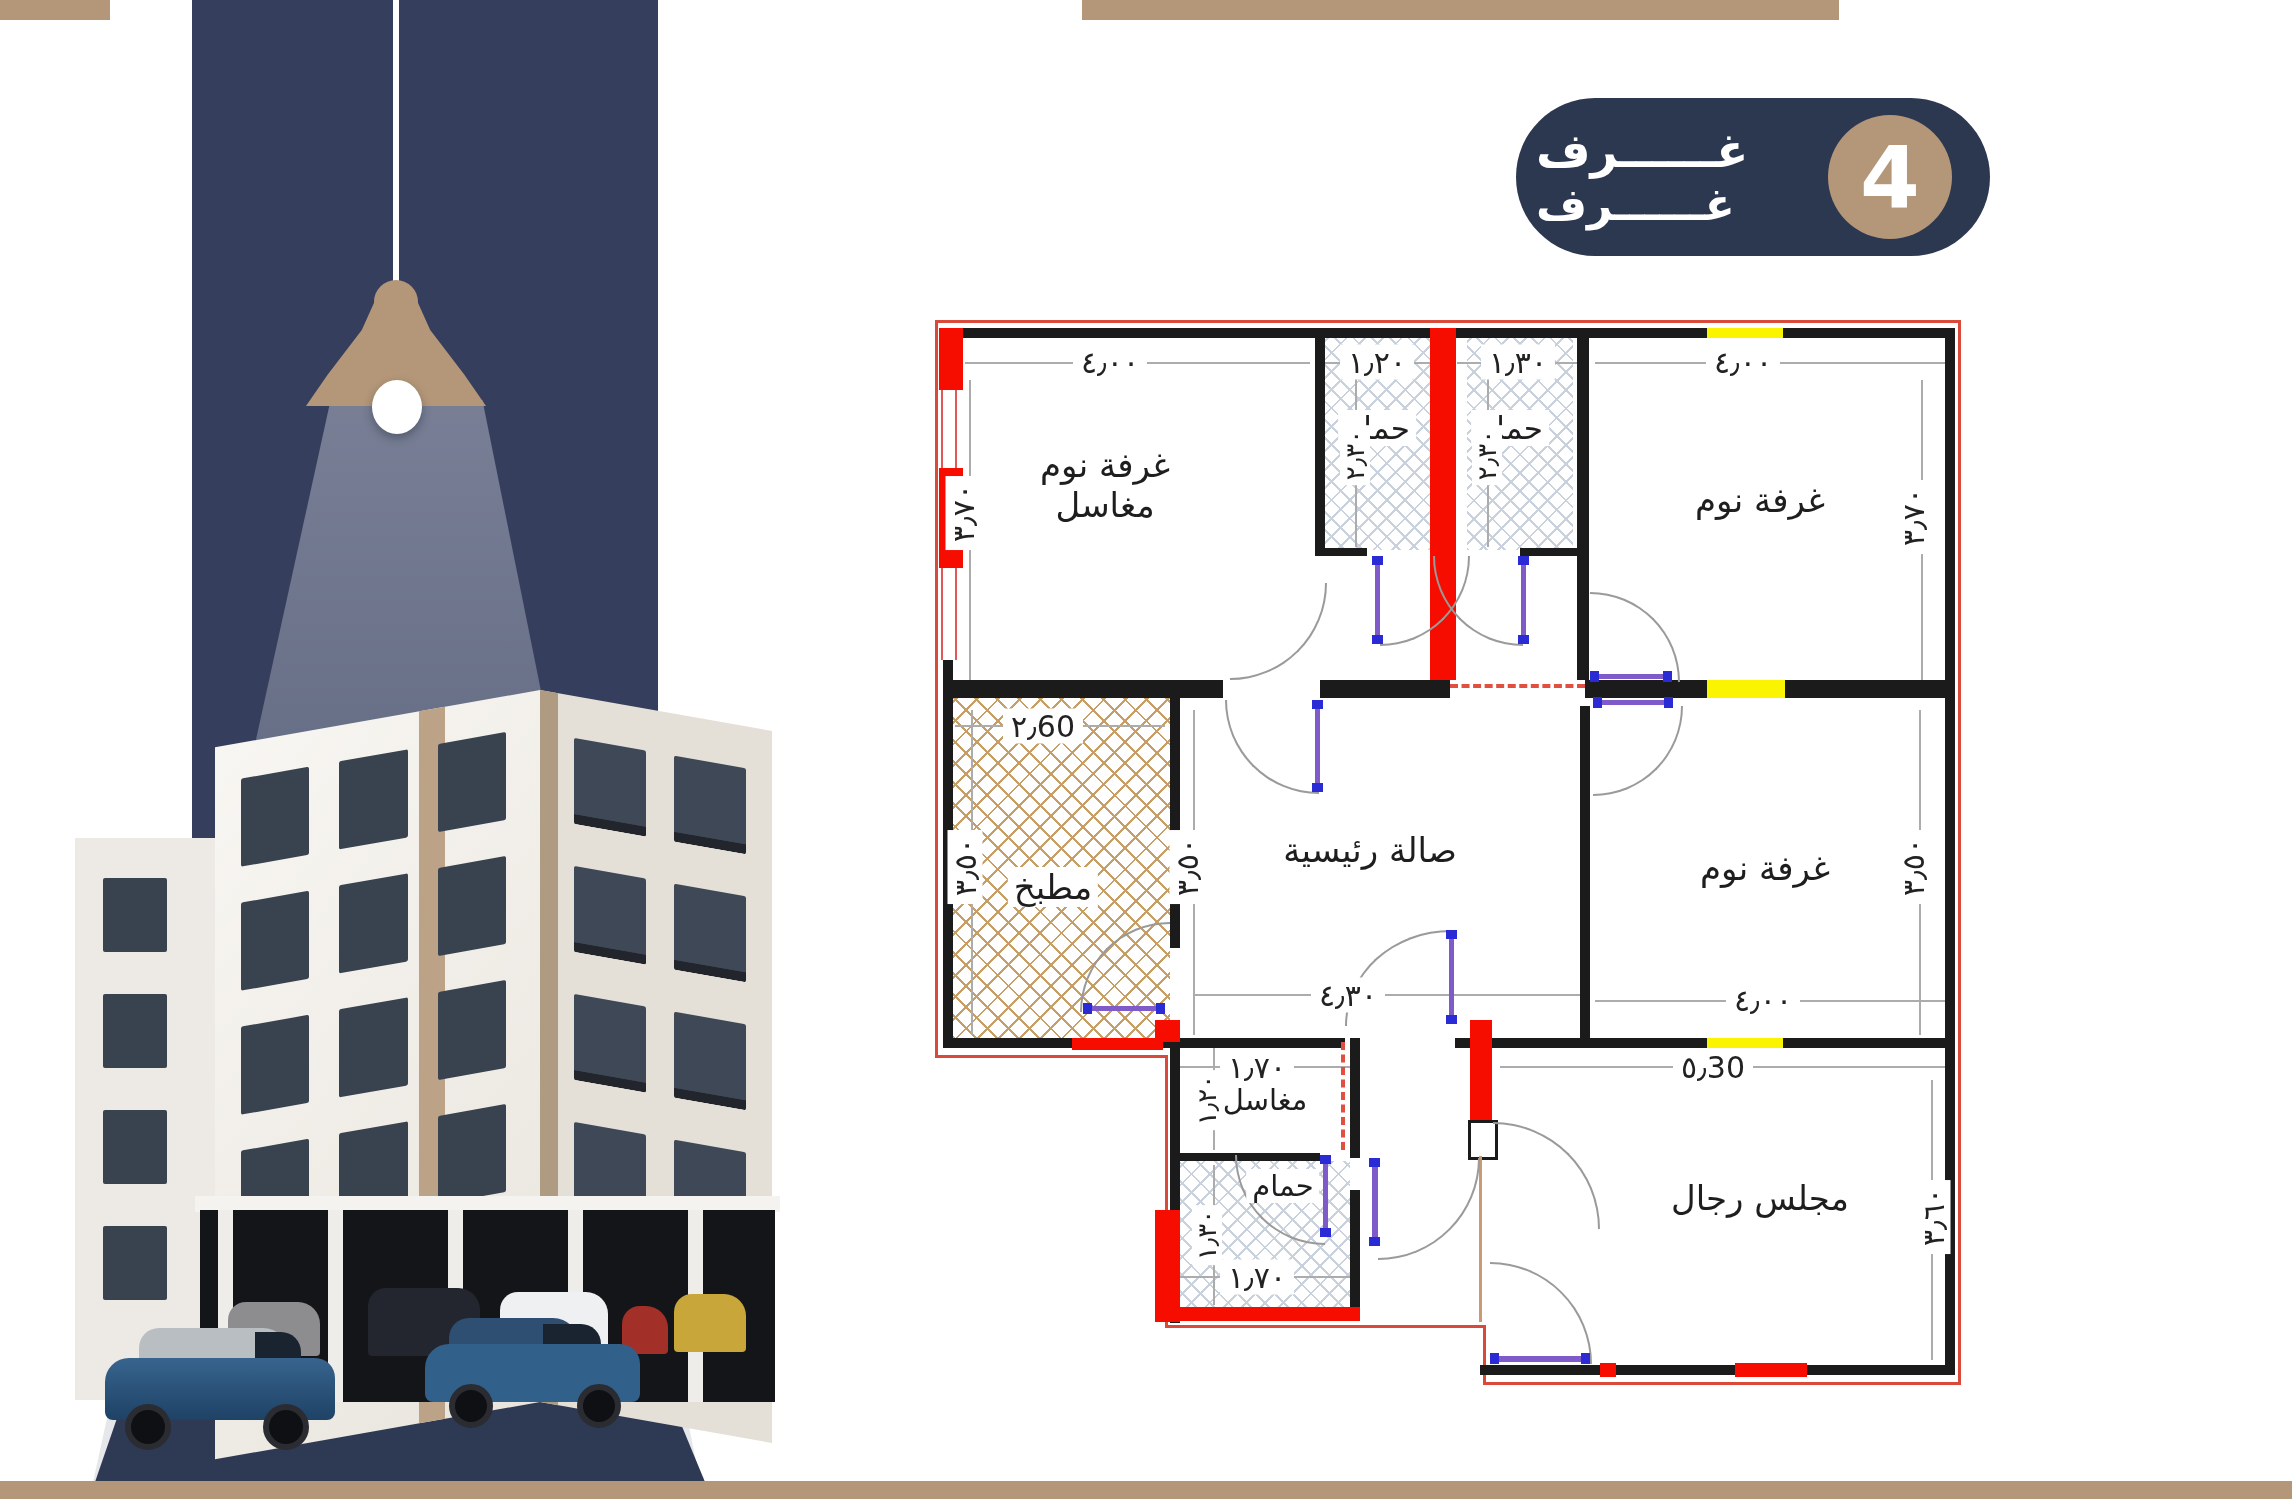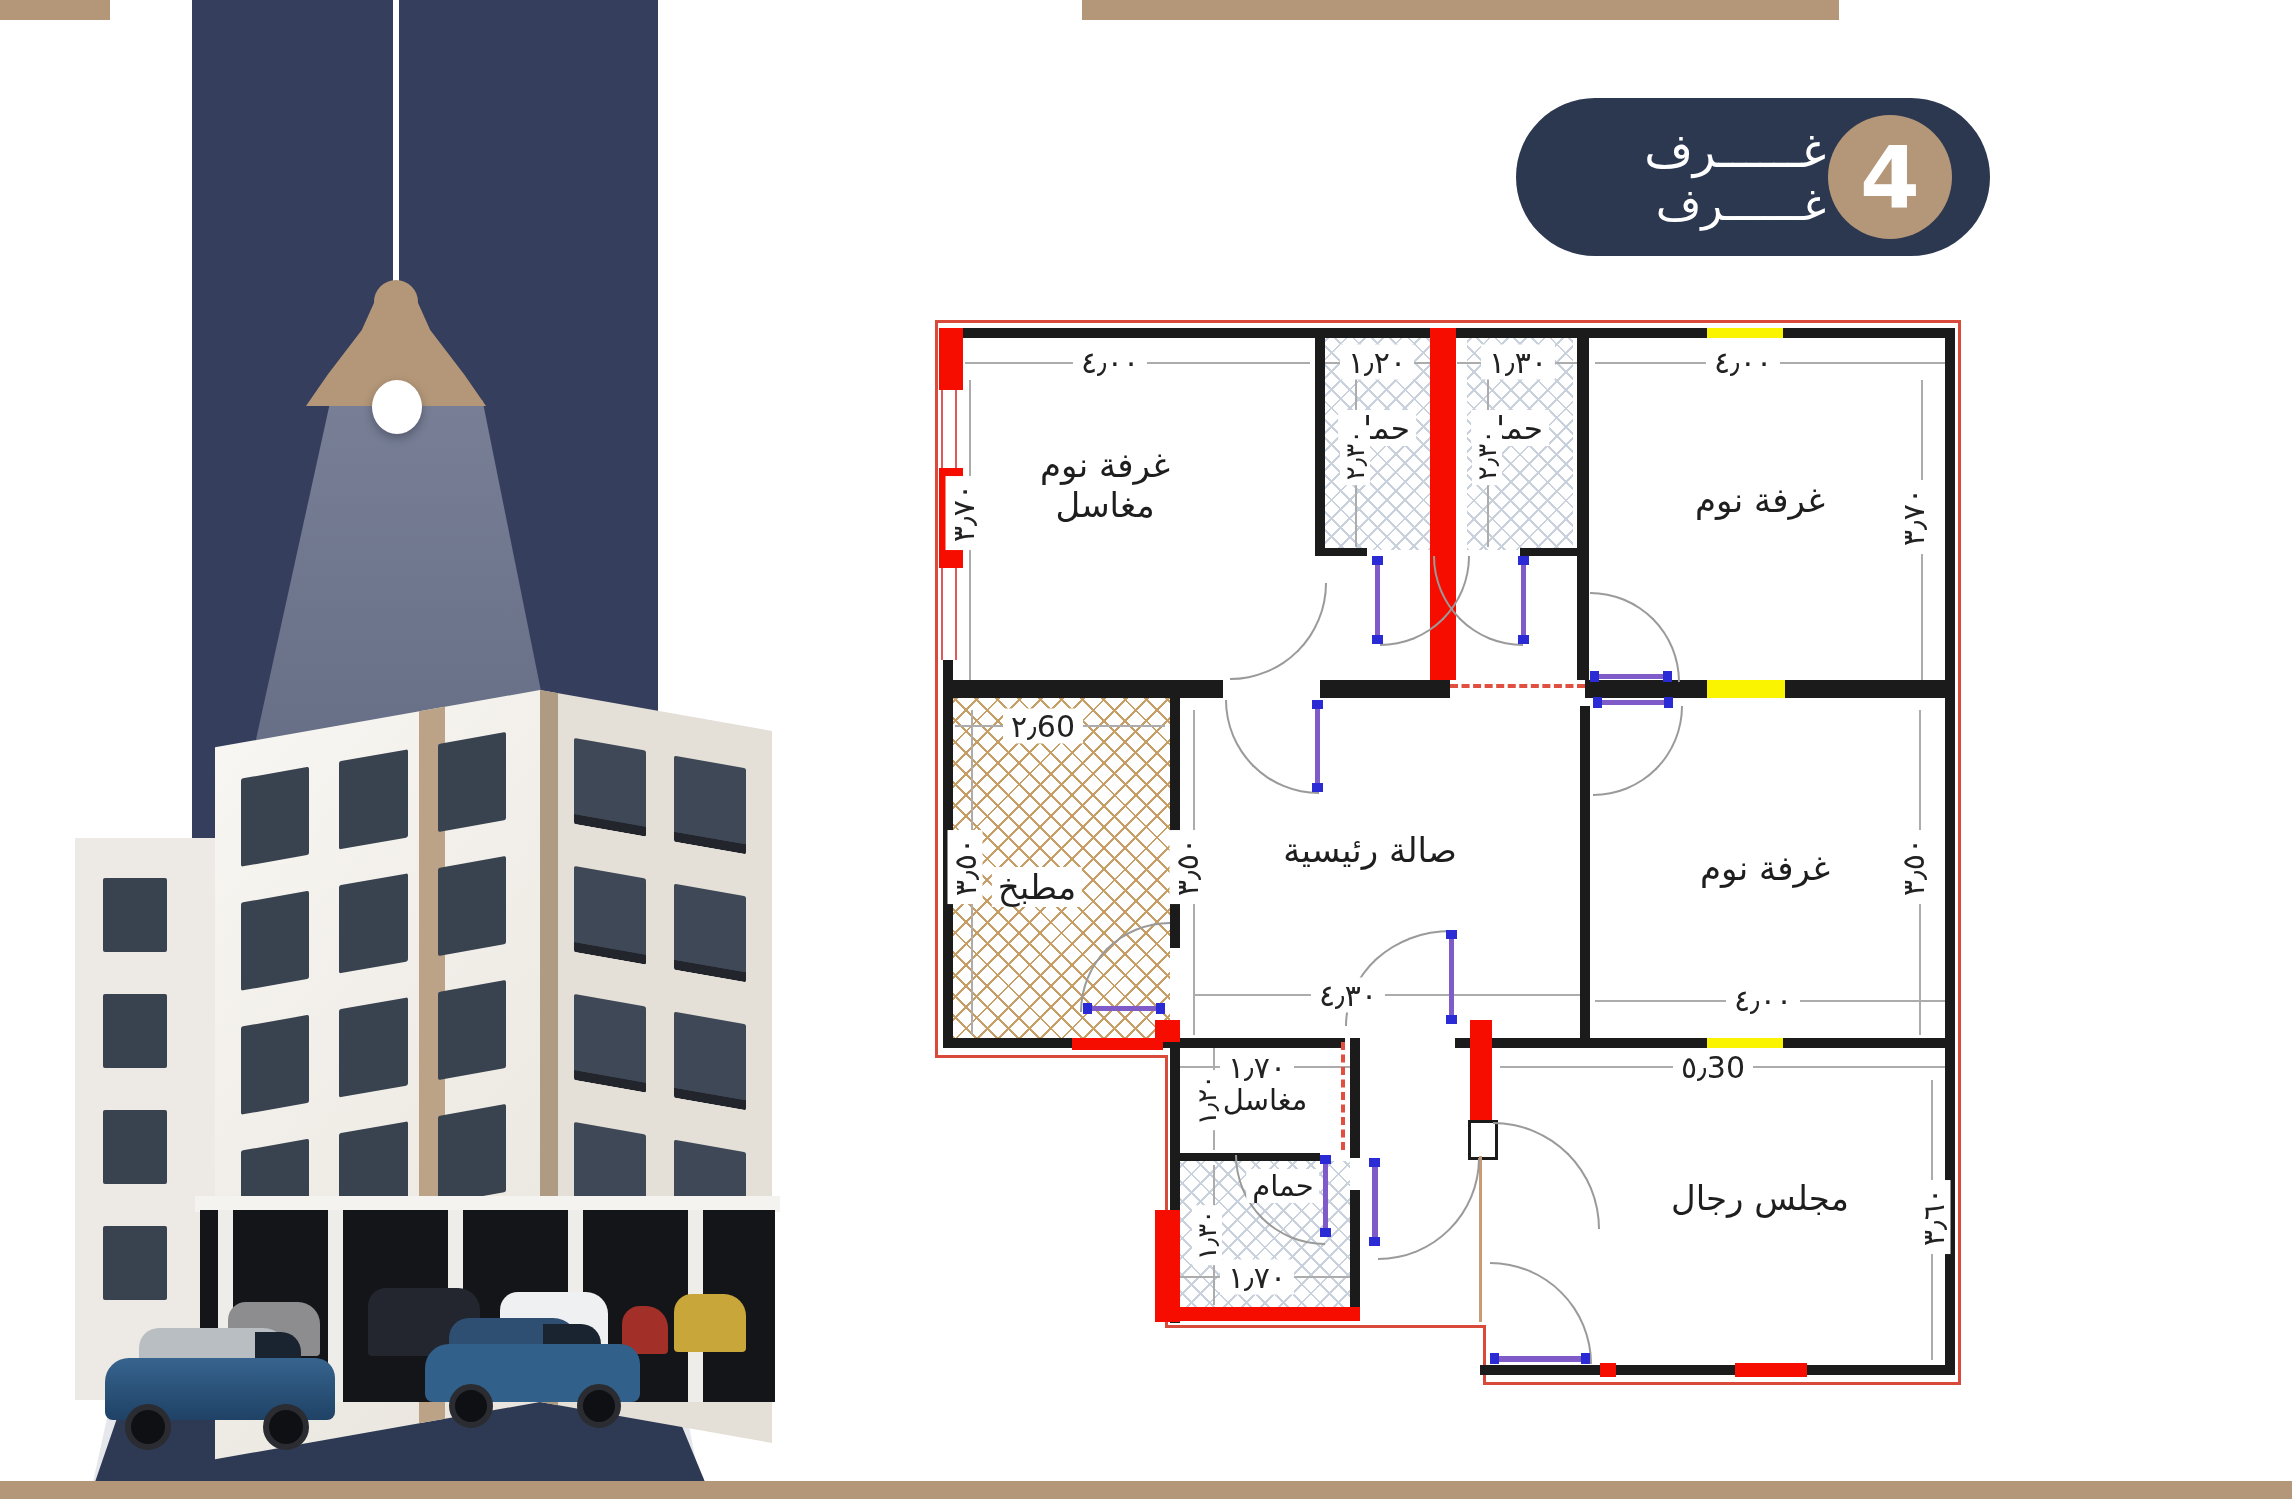--- a/index.html
+++ b/index.html
@@ -48,21 +48,21 @@
   .wheel{position:absolute;background:#0F1013;border:6px solid #2A2C31;border-radius:50%;}
 
   .bar{background:#B49778;}
   .bar.tl{left:0;top:0;width:110px;height:20px;}
   .bar.tr{left:1082px;top:0;width:757px;height:20px;}
   .bar.bottom{left:0;top:1481px;width:2292px;height:18px;}
 
   
   .badge{left:1516px;top:98px;width:474px;height:158px;background:#2C3750;border-radius:79px;}
   .badge-text{position:absolute;left:20px;top:0;width:290px;height:100%;display:flex;flex-direction:column;
-    justify-content:center;align-items:flex-start;gap:4px;color:#fff;font-weight:normal;direction:rtl;}
+    justify-content:center;align-items:flex-end;gap:4px;color:#fff;font-weight:bold;direction:rtl;}
   .badge-text .l1{font-size:47px;line-height:1.1;}
   .badge-text .l2{font-size:44px;line-height:1.1;}
   .badge-circle{position:absolute;left:312px;top:17px;width:124px;height:124px;border-radius:50%;
     background:#B49778;display:flex;align-items:center;justify-content:center;color:#fff;font-size:86px;font-weight:bold;}
 
   
   .plan{left:925px;top:310px;width:1080px;height:1080px;background:#fff;}
   .plan .abs{position:absolute;}
   .oline{background:#D94A3A;}
   .wall{background:#1B1B1B;}
@@ -300,21 +300,21 @@
     <div class="abs leaf h" style="left:565px;top:1046px;width:100px;height:6px"></div>
     <div class="abs arc" style="left:305px;top:273px;width:95px;height:95px;border-right-width:2px;border-bottom-width:2px;border-radius:0 0 100% 0"></div>
 
     <div class="abs lbl" style="left:180px;top:175px">
       <div>غرفة نوم</div>
       <div>مغاسل</div>
     </div>
     <div class="abs lbl" style="left:452px;top:118px;font-size:31px">حمام</div>
     <div class="abs lbl" style="left:585px;top:118px;font-size:31px">حمام</div>
     <div class="abs lbl" style="left:835px;top:190px">غرفة نوم</div>
-    <div class="abs lbl" style="left:112px;top:577px">مطبخ</div>
+    <div class="abs lbl" style="left:128px;top:577px">مطبخ</div>
     <div class="abs lbl" style="left:445px;top:540px">صالة رئيسية</div>
     <div class="abs lbl" style="left:840px;top:558px">غرفة نوم</div>
     <div class="abs lbl" style="left:340px;top:790px;font-size:29px">مغاسل</div>
     <div class="abs lbl" style="left:358px;top:876px;font-size:29px">حمام</div>
     <div class="abs lbl" style="left:835px;top:888px">مجلس رجال</div>
 
     <div class="abs dim" style="left:185px;top:52px">٤٫٠٠</div>
     <div class="abs dim" style="left:452px;top:52px">١٫٢٠</div>
     <div class="abs dim" style="left:593px;top:52px">١٫٣٠</div>
     <div class="abs dim" style="left:818px;top:52px">٤٫٠٠</div>

